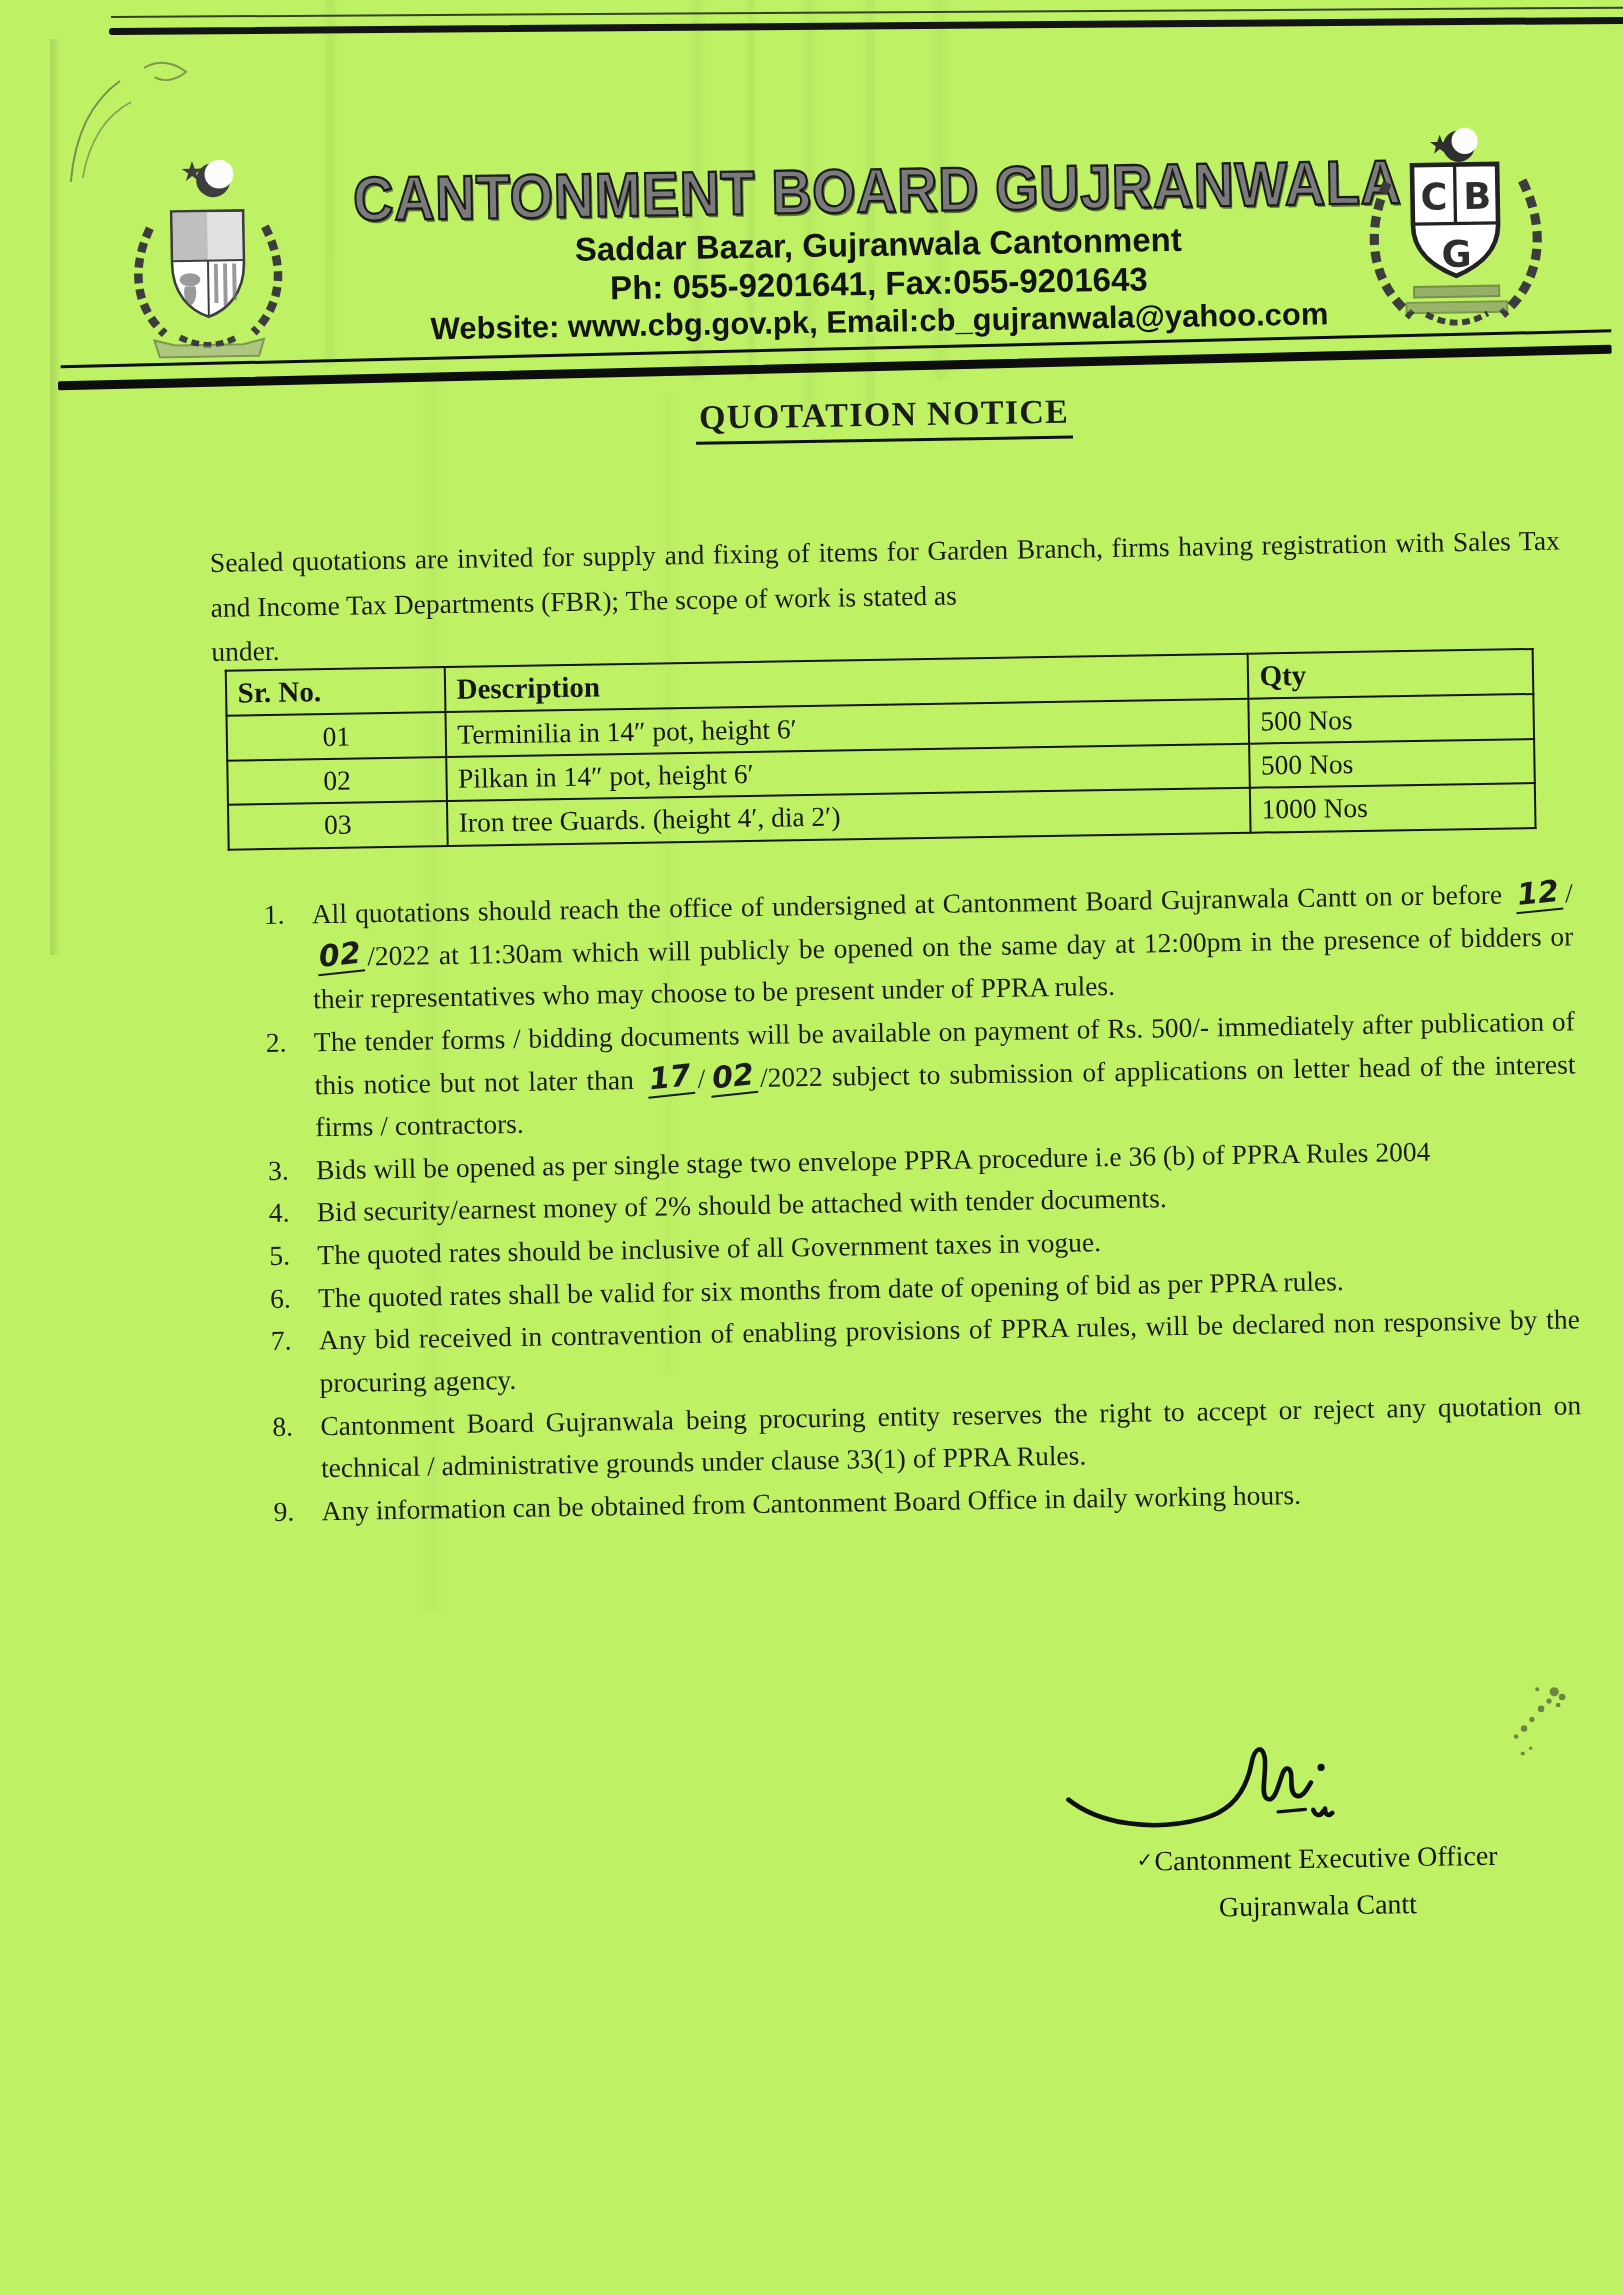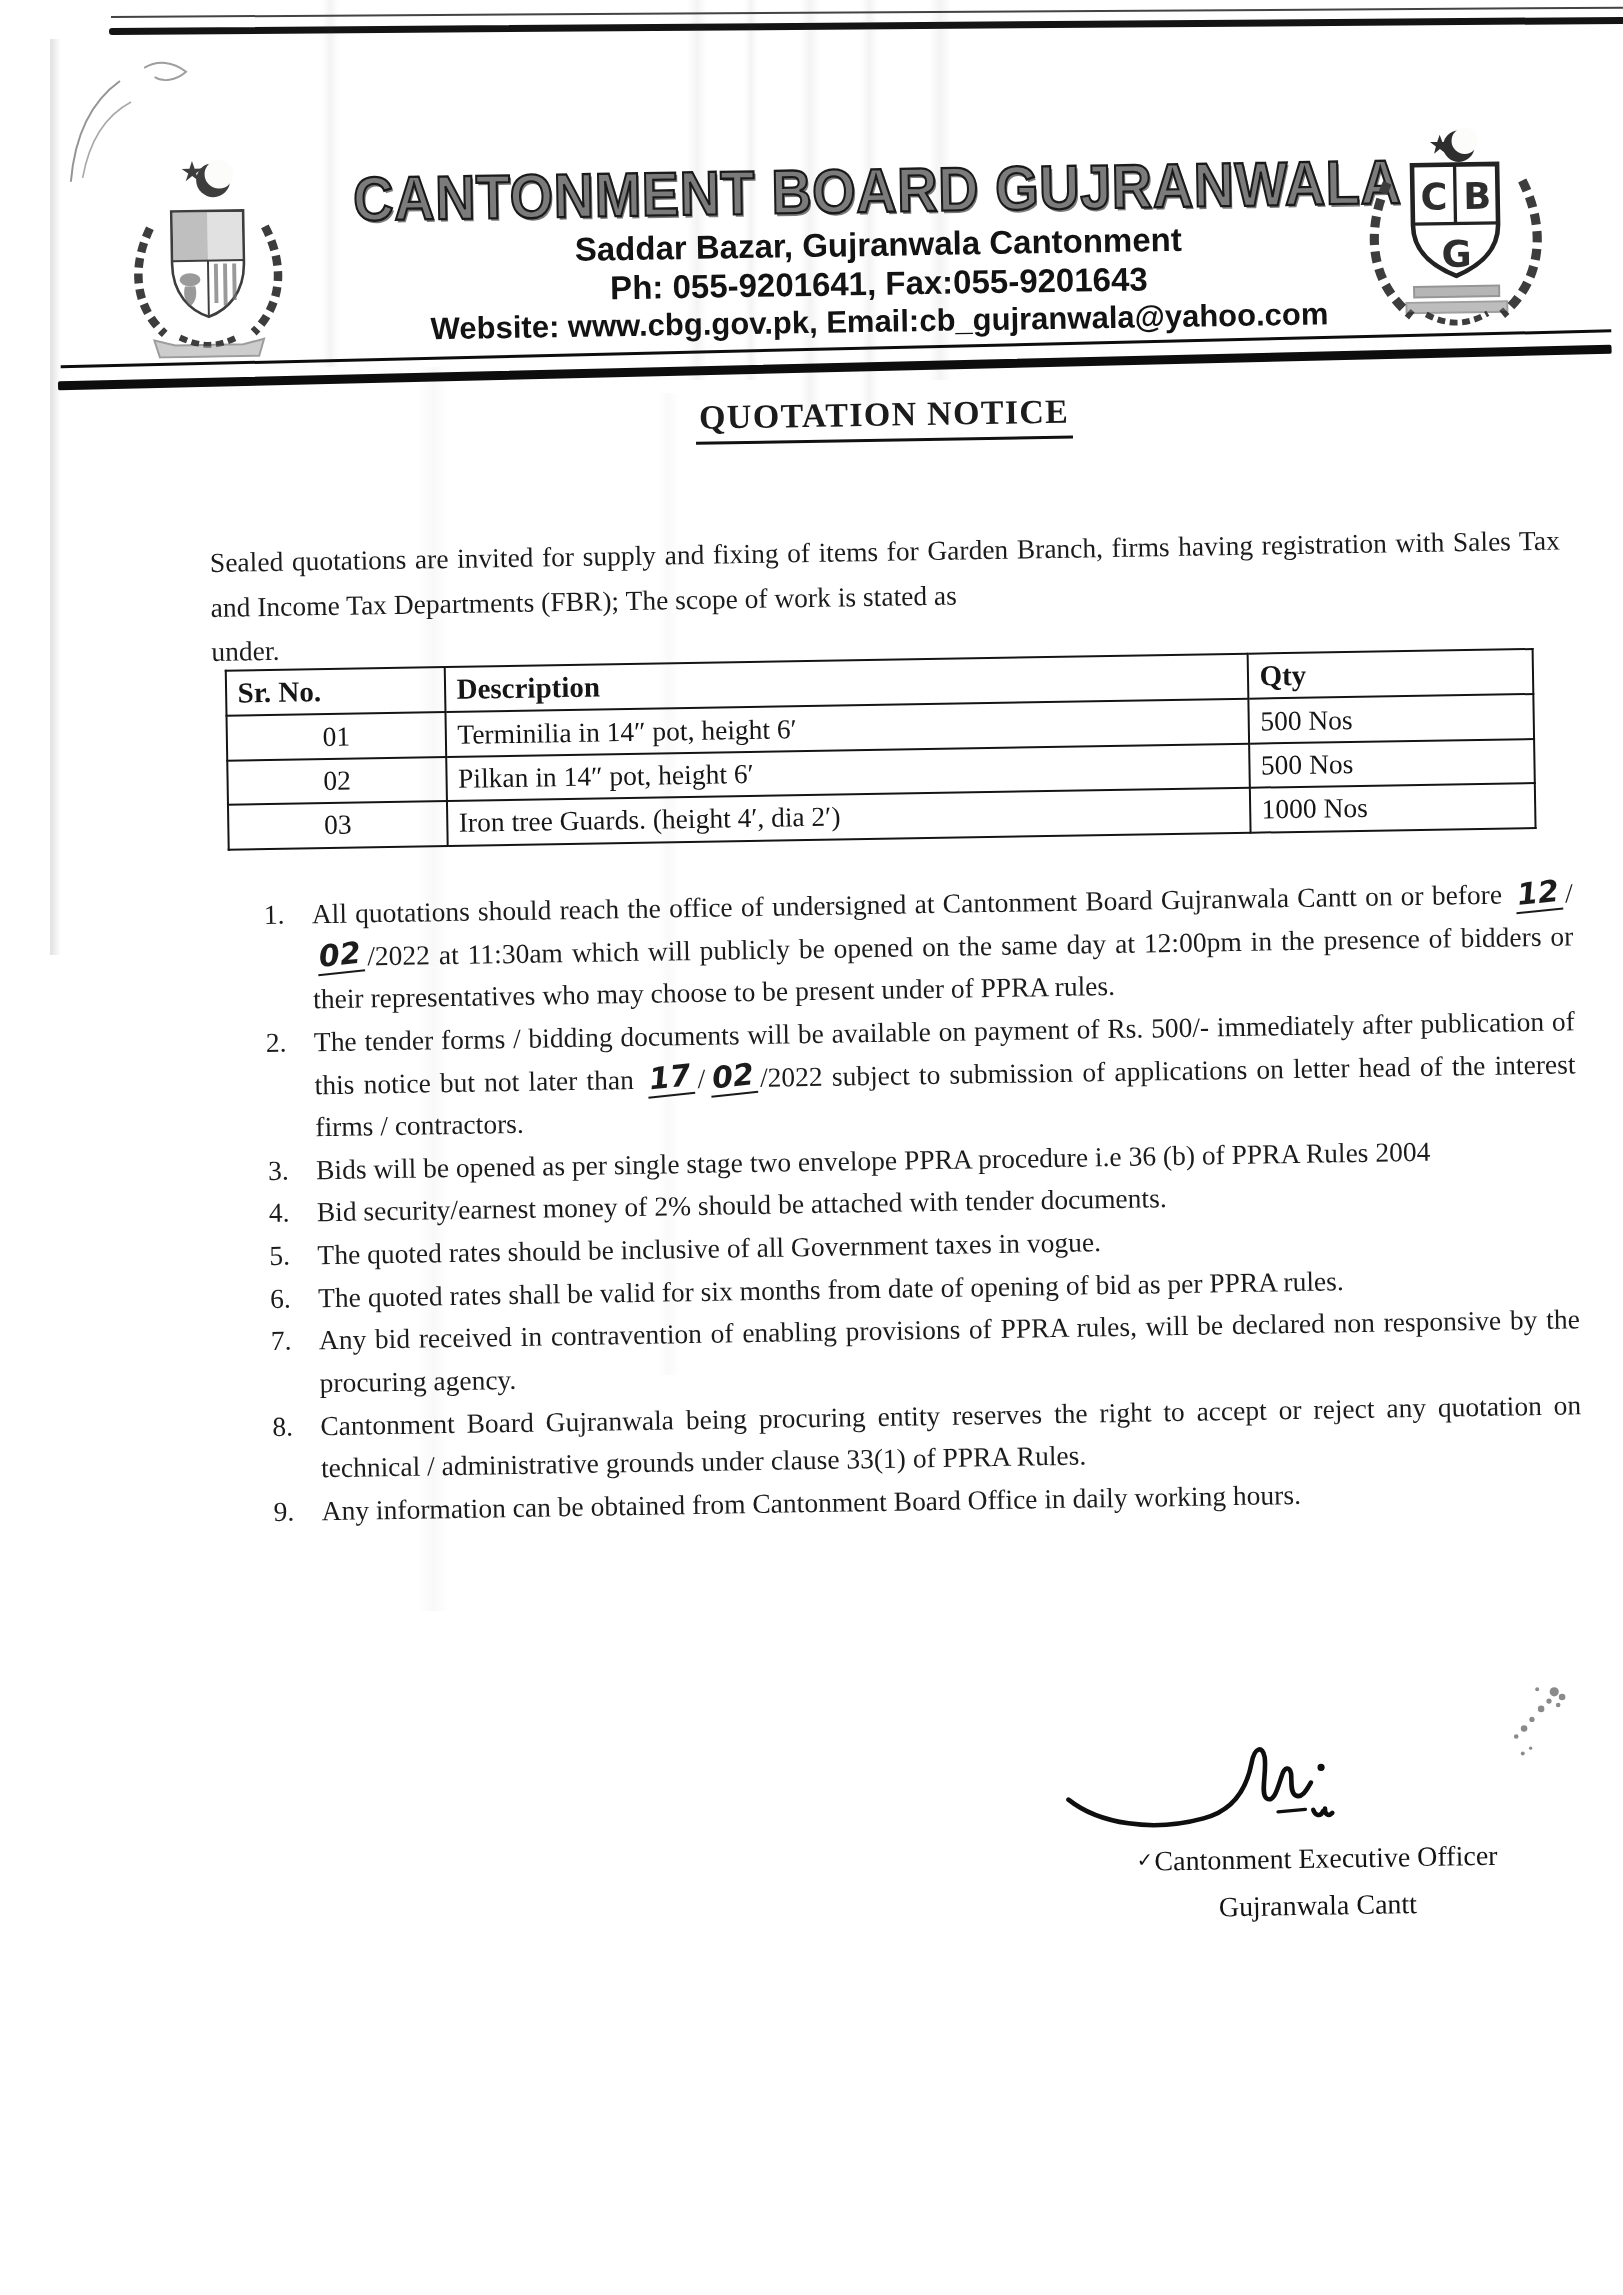--- a/index.html
+++ b/index.html
@@ -1,19 +1,19 @@
 <!DOCTYPE html>
 <html style="font-size:10.5px"><head>
 <meta charset="utf-8">
 <style>
   html,body{margin:0;padding:0;background:#e8e8e6;}
   .page{
     position:relative;
     width:1623px;height:2295px;
-    background:#ffffff;
+    background:#bef264;
     overflow:hidden;
     font-family:"Liberation Serif","DejaVu Serif",serif;
     color:#1c1c1c;
   }
   
   .scanline{position:absolute;background:#141414;transform-origin:left center;}
   .scanline.thin{left:111px;top:15.7px;width:1512px;height:2px;transform:rotate(-0.35deg);opacity:.8;}
   .scanline.thick{left:109px;top:27.5px;width:1516px;height:6.5px;border-radius:3.3px;transform:rotate(-0.42deg);}
   .edge-shade{position:absolute;left:50px;top:39px;width:10.5px;height:916px;
     background:linear-gradient(to right, rgba(40,40,40,.14), rgba(40,40,40,0));}

